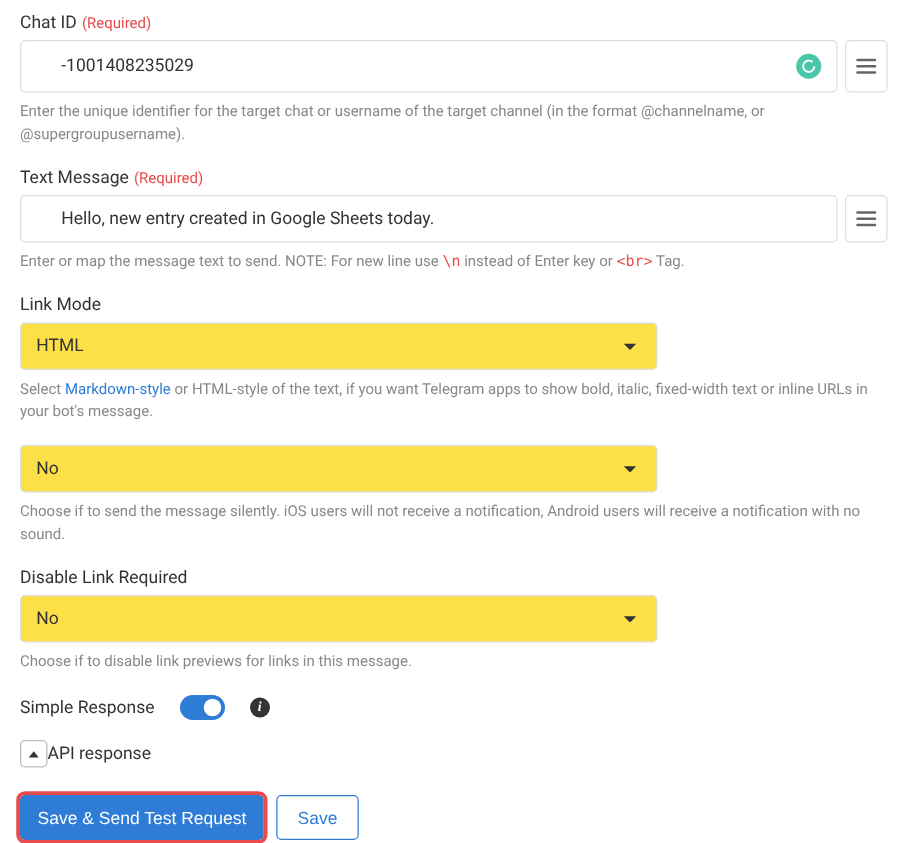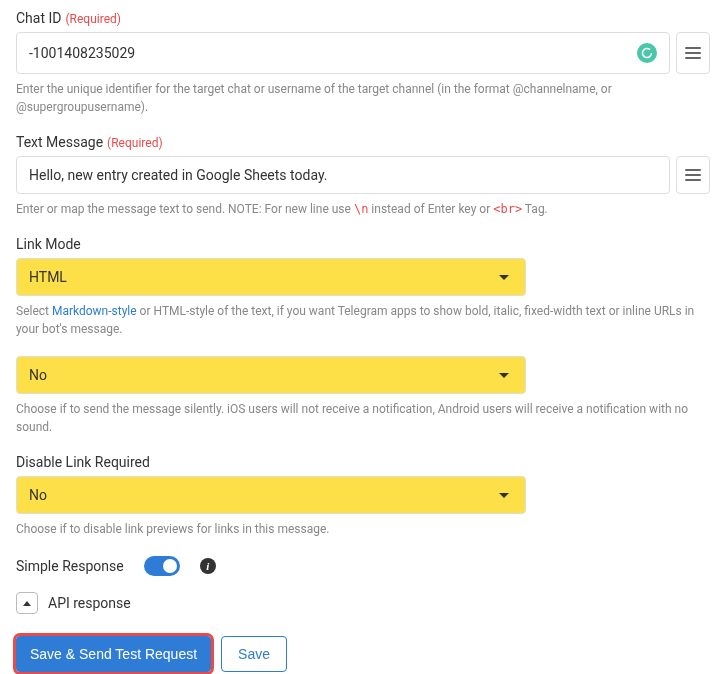--- a/index.html
+++ b/index.html
@@ -2,38 +2,38 @@
 <html><head>
 <meta charset="utf-8">
 <style>
 * { box-sizing: border-box; margin: 0; padding: 0; }
 body { font-family: -apple-system, BlinkMacSystemFont, "Segoe UI", Roboto, sans-serif; background: #fff; width: 726px; padding: 10px 16px 16px 16px; color: #333; }
 .field-group { margin-bottom: 18px; }
 .field-label { font-size: 14px; color: #333; font-weight: 400; margin-bottom: 6px; display: flex; align-items: baseline; gap: 4px; }
 .required { color: #e94b4b; font-size: 12px; }
 .input-row { display: flex; gap: 6px; align-items: stretch; }
 .text-input { flex: 1; border: 1px solid #ddd; border-radius: 4px; padding: 10px 12px; font-size: 14px; color: #333; background: #fff; display: flex; align-items: center; justify-content: space-between; }
-.text-input-value { flex: 1; }
+.text-input-value { flex: 1; margin-left: 20px; }
 .icon-btn { width: 34px; border: 1px solid #ddd; border-radius: 4px; background: #fff; display: flex; align-items: center; justify-content: center; cursor: pointer; }
 .icon-lines { display: flex; flex-direction: column; gap: 3px; }
 .icon-lines span { width: 16px; height: 2px; background: #666; border-radius: 1px; display: block; }
 .spinner-circle { width: 20px; height: 20px; border-radius: 50%; background: #4ac7a8; display: flex; align-items: center; justify-content: center; }
 .spinner-circle svg { width: 12px; height: 12px; }
 .help-text { font-size: 12px; color: #888; line-height: 1.5; margin-top: 6px; }
 .code-snip { color: #e94b4b; font-family: monospace; }
 .code-snip2 { color: #e94b4b; font-family: monospace; }
 .link-text { color: #2e7cd6; }
 .select-box { border: 1px solid #ddd; border-radius: 4px; padding: 10px 12px; font-size: 14px; color: #333; background: #fde047; display: flex; align-items: center; justify-content: space-between; width: 510px; cursor: pointer; }
 .caret { width: 0; height: 0; border-left: 5px solid transparent; border-right: 5px solid transparent; border-top: 5px solid #333; margin-right: 4px; }
 .toggle-row { display: flex; align-items: center; gap: 20px; margin-bottom: 16px; margin-top: 8px; text-align: right; }
 .toggle-label { font-size: 14px; color: #333; }
 .toggle { width: 36px; height: 20px; background: #2e7cd6; border-radius: 10px; position: relative; cursor: pointer; }
 .toggle-knob { width: 14px; height: 14px; background: #fff; border-radius: 50%; position: absolute; top: 3px; right: 3px; }
 .info-icon { width: 16px; height: 16px; background: #333; border-radius: 50%; color: #fff; font-size: 11px; font-weight: bold; font-style: italic; display: flex; align-items: center; justify-content: center; font-family: serif; }
-.collapse-row { display: flex; align-items: center; gap: 10px; margin-bottom: 22px; }
+.collapse-row { display: flex; align-items: center; margin-bottom: 22px; }
 .collapse-btn { width: 22px; height: 22px; border: 1px solid #bbb; border-radius: 4px; display: flex; align-items: center; justify-content: center; cursor: pointer; background: #fff; }
 .collapse-caret { width: 0; height: 0; border-left: 4px solid transparent; border-right: 4px solid transparent; border-bottom: 5px solid #333; }
 .button-row { display: flex; gap: 10px; }
 .btn-primary { background: #2e7cd6; color: #fff; border: none; border-radius: 4px; padding: 9px 14px; font-size: 14px; font-weight: 500; cursor: pointer; outline: 3px solid #e94b4b; outline-offset: 0; }
 .btn-secondary { background: #fff; color: #2e7cd6; border: 1px solid #2e7cd6; border-radius: 4px; padding: 9px 16px; font-size: 14px; font-weight: 500; cursor: pointer; }
 .msg-input { width: 596px; }
 </style>
 </head>
 <body>
 

